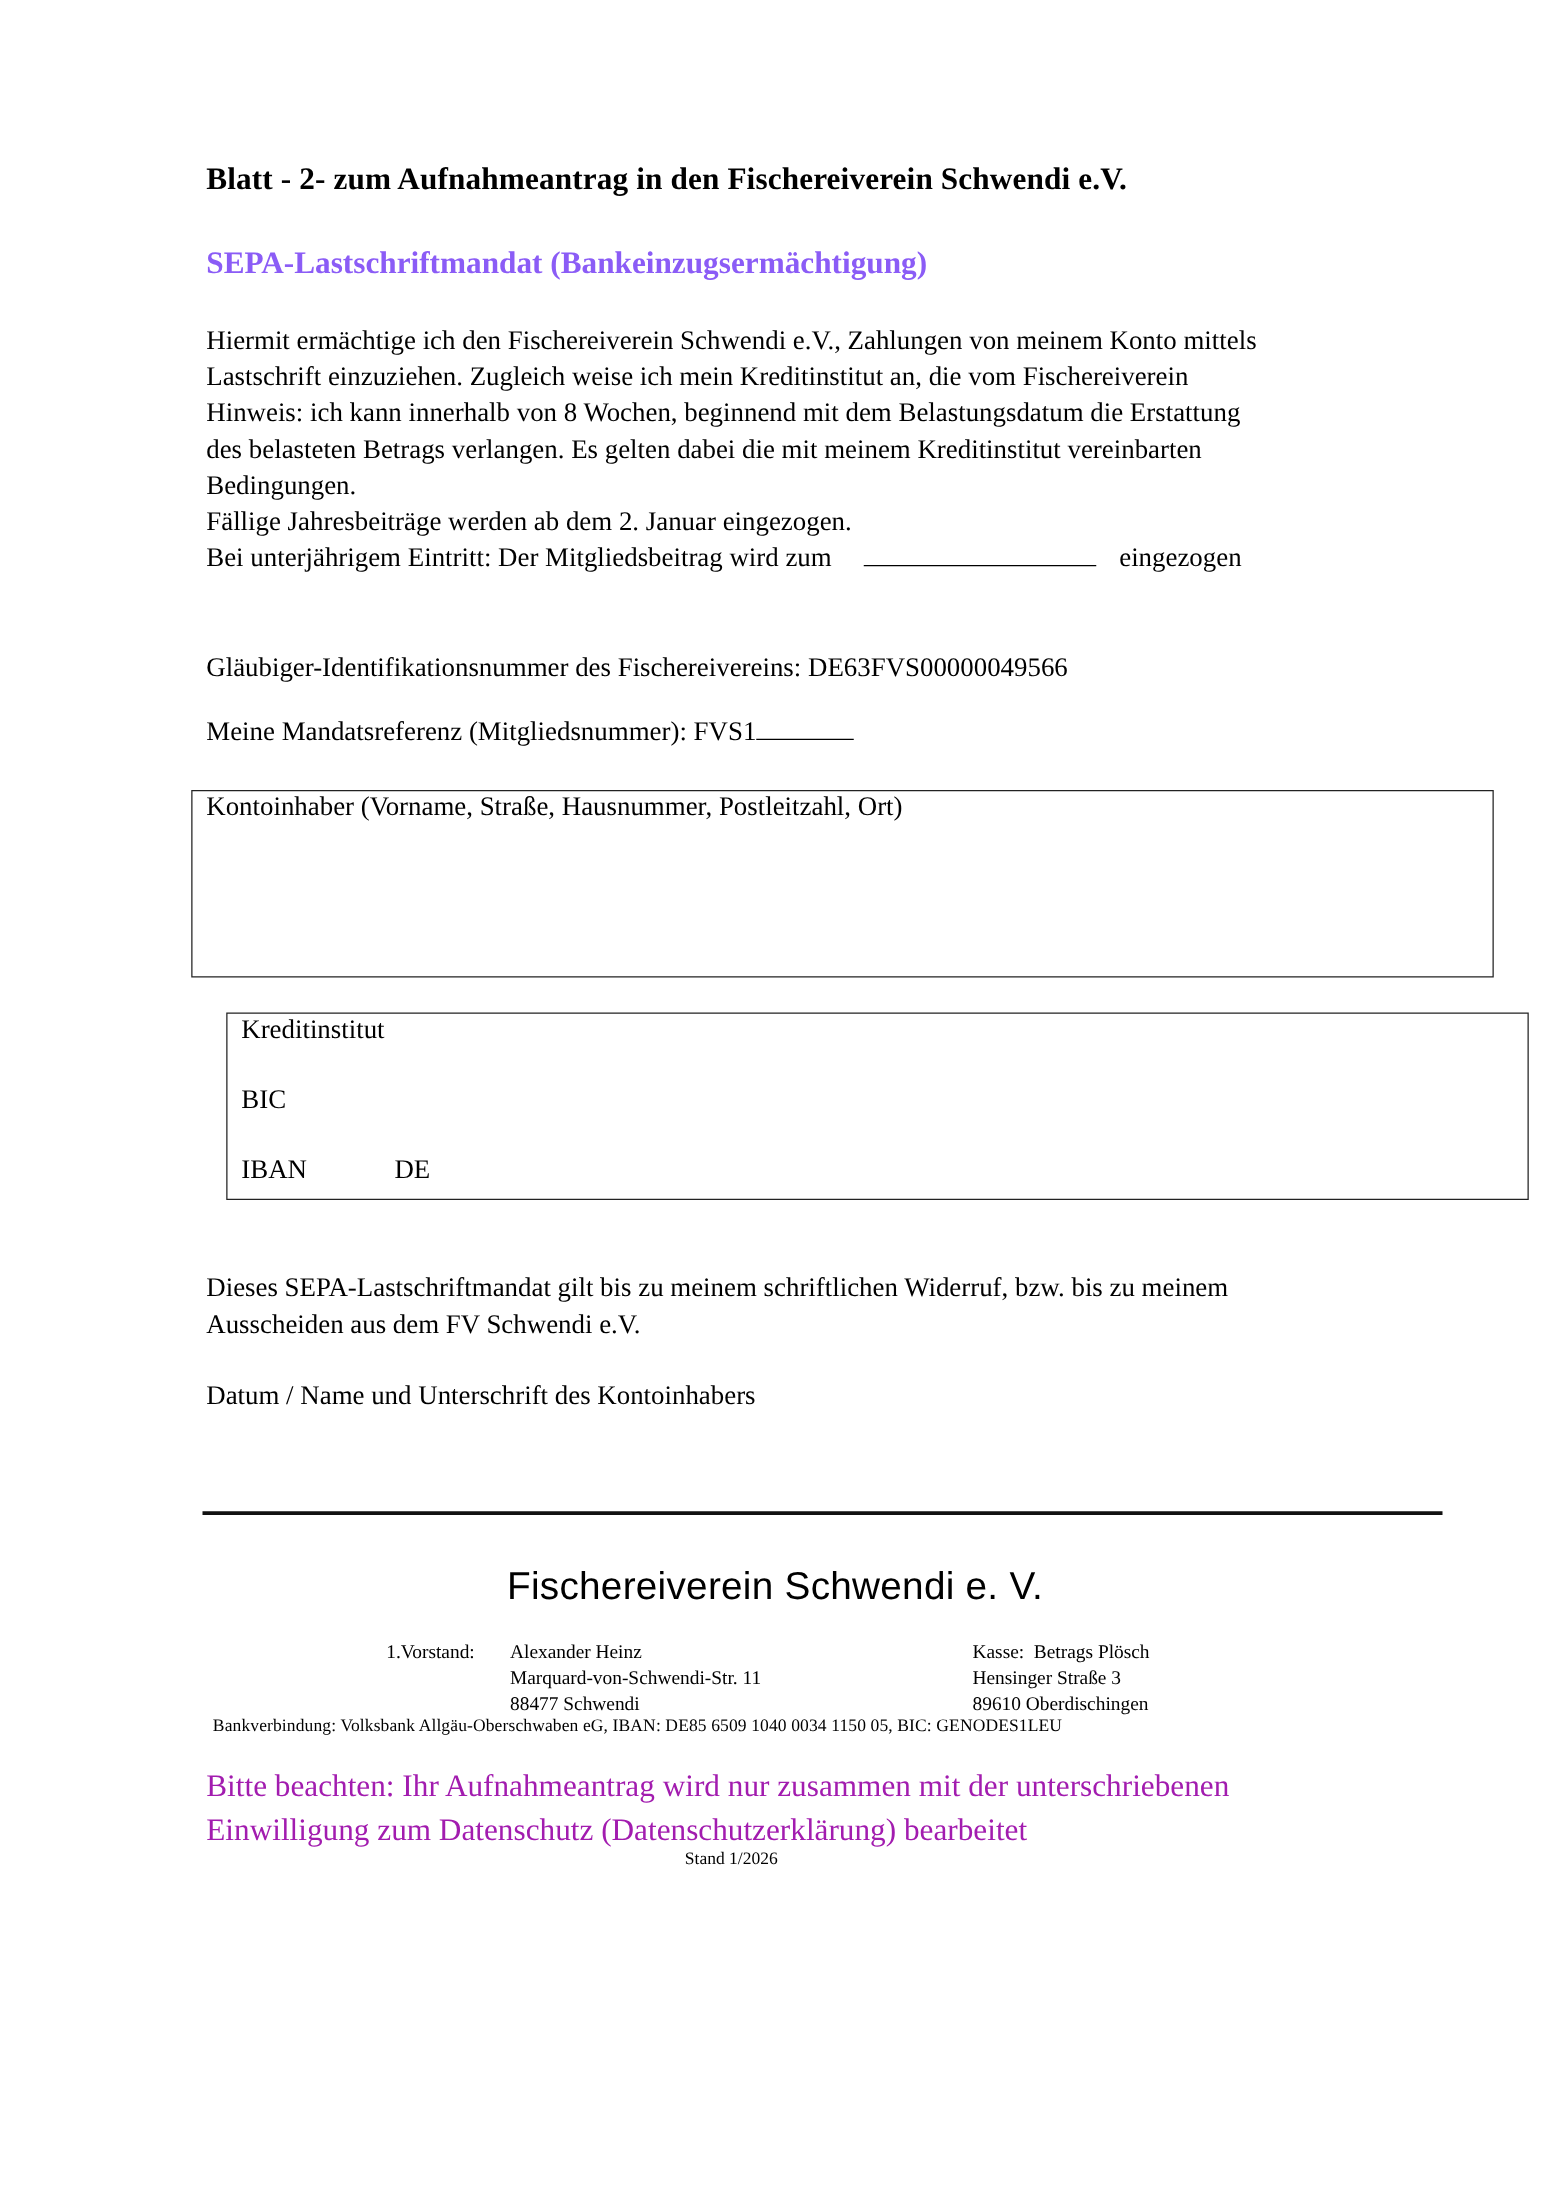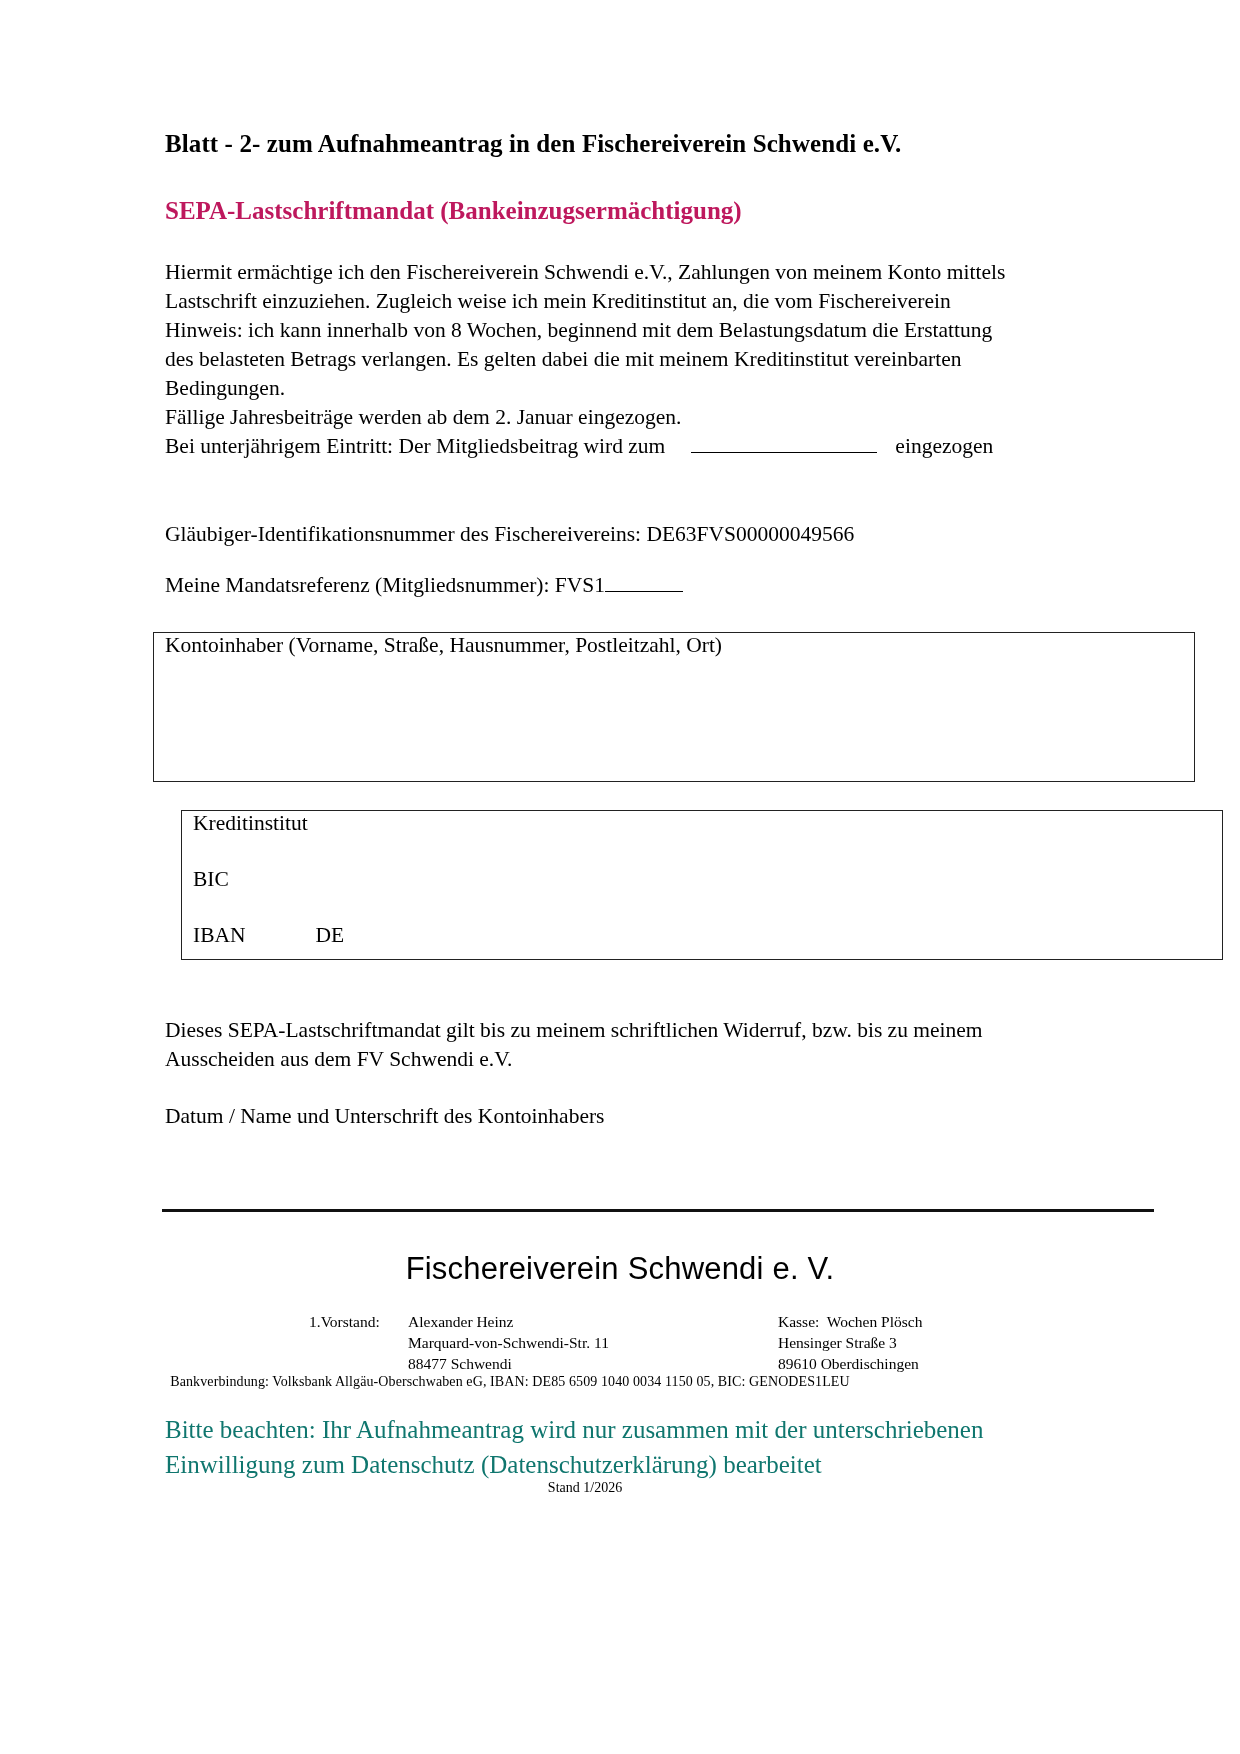--- a/index.html
+++ b/index.html
@@ -18,21 +18,21 @@
     .abs { position: absolute; white-space: nowrap; }
 
     .title {
       left: 165px; top: 130px;
       font-size: 25px; font-weight: bold;
       letter-spacing: 0.1px;
     }
     .subtitle {
       left: 165px; top: 197px;
       font-size: 25px; font-weight: bold;
-      color: #be185d;
+      color: #8b5cf6;
     }
     .para {
       left: 165px; top: 258px;
       font-size: 21.5px;
       line-height: 29px;
       white-space: normal;
       width: 1000px;
     }
     .para div { white-space: nowrap; }
     .fill-line {
@@ -113,21 +113,21 @@
       width: 1330px;
       text-align: center;
       font-size: 14px;
       letter-spacing: 0.1px;
     }
     .bank-inner { display: inline-block; margin-left: -310px; }
     .notice {
       left: 165px; top: 1412px;
       font-size: 25px;
       line-height: 35px;
-      color: #0f766e;
+      color: #a21caf;
     }
     .stand {
       left: 0; top: 1480px;
       width: 1240px;
       text-align: center;
       font-size: 14px;
       margin-left: -35px;
     }
   </style>
 </head>
@@ -182,21 +182,21 @@
 
 <div class="abs org-name">Fischereiverein Schwendi e. V.</div>
 
 <div class="abs contact c-label1">1.Vorstand:</div>
 <div class="abs contact c-col1">
   <div>Alexander Heinz</div>
   <div>Marquard-von-Schwendi-Str. 11</div>
   <div>88477 Schwendi</div>
 </div>
 <div class="abs contact c-col2">
-  <div><span>Kasse:</span>&nbsp; <span>Wochen Plösch</span></div>
+  <div><span>Kasse:</span>&nbsp; <span>Betrags Plösch</span></div>
   <div>Hensinger Straße 3</div>
   <div>89610 Oberdischingen</div>
 </div>
 
 <div class="abs bank">
   <span class="bank-inner">Bankverbindung: Volksbank Allgäu-Oberschwaben eG,  IBAN: DE85 6509 1040 0034 1150 05, BIC: GENODES1LEU</span>
 </div>
 
 <div class="abs notice">
   <div>Bitte beachten: Ihr Aufnahmeantrag wird nur zusammen mit der unterschriebenen</div>

